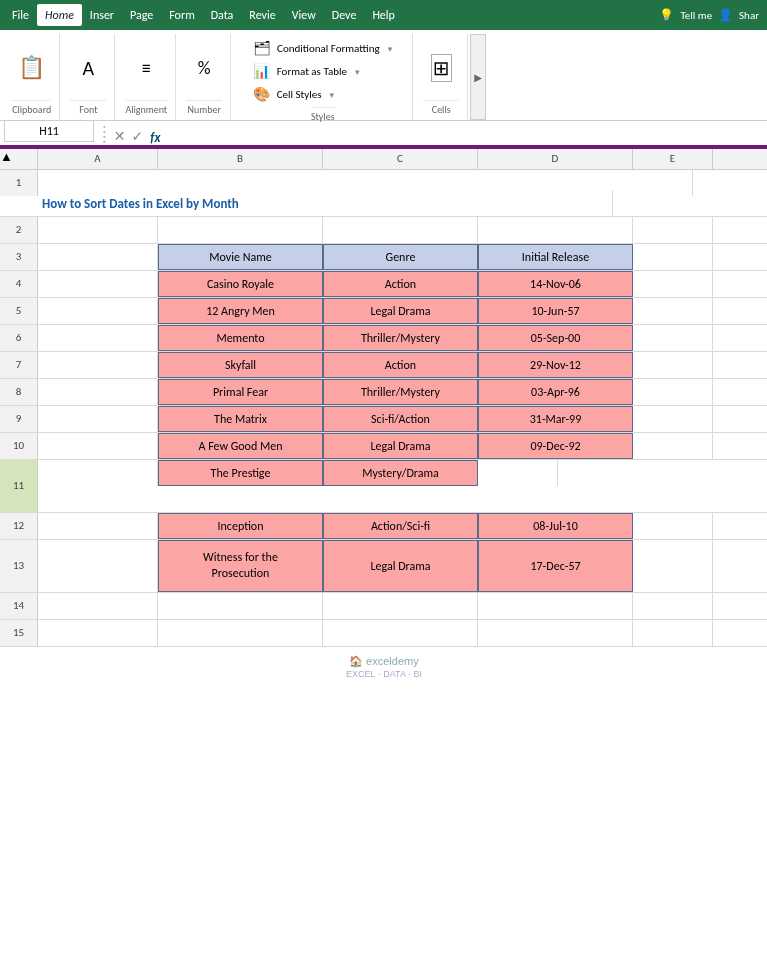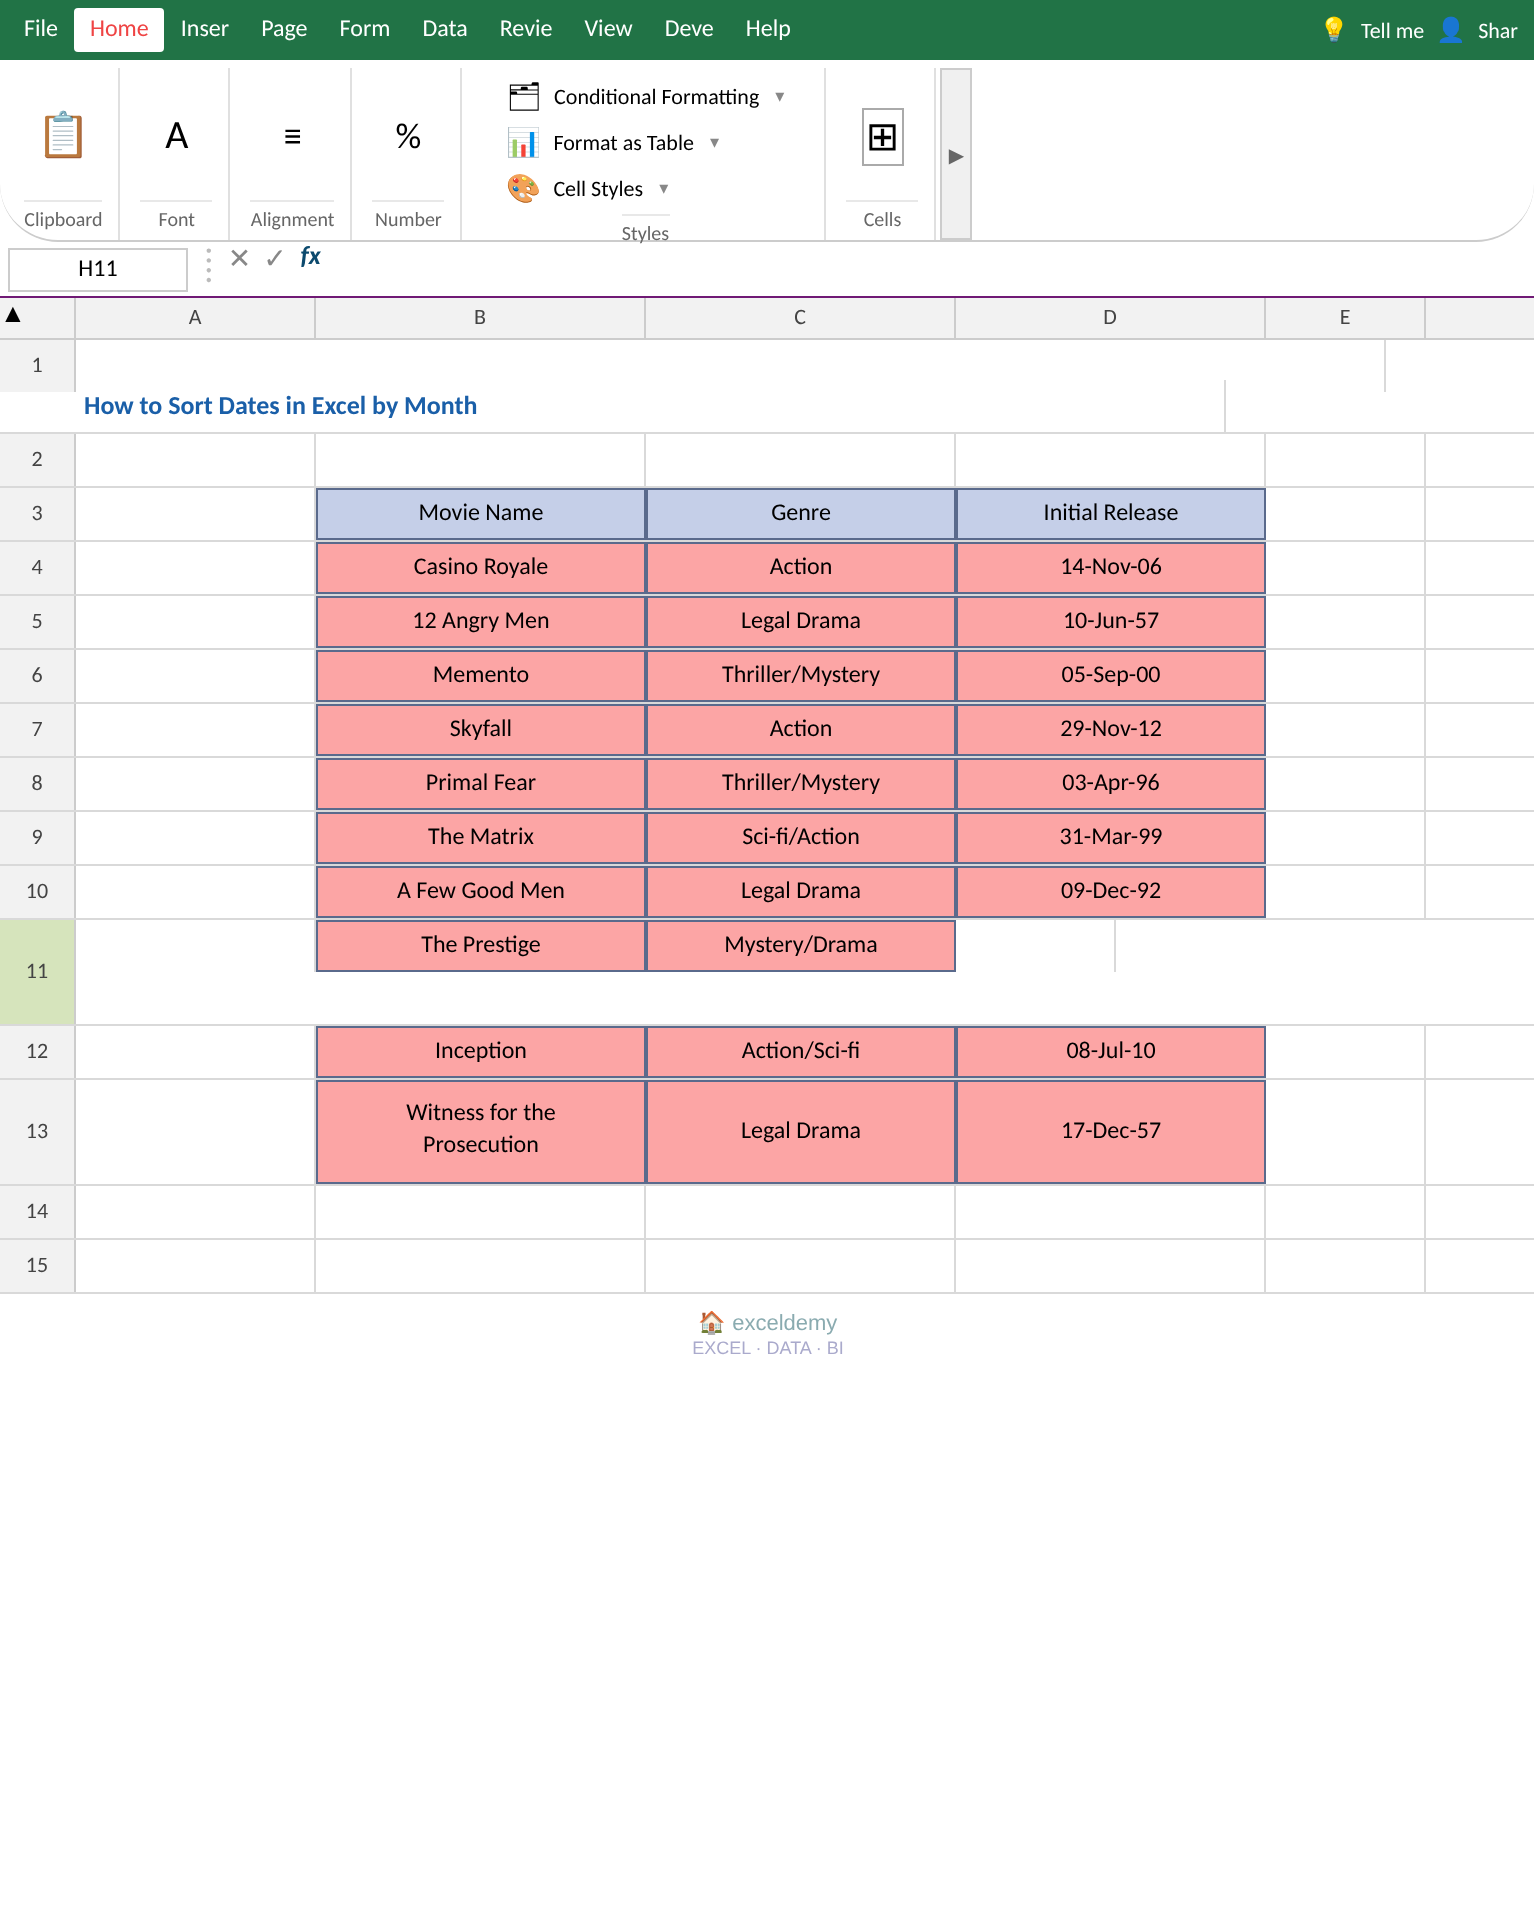--- a/index.html
+++ b/index.html
@@ -1,39 +1,39 @@
 <!DOCTYPE html>
 <html><head>
   <meta charset="utf-8">
   <style>
     * { margin: 0; padding: 0; box-sizing: border-box; }
     body { font-family: 'Segoe UI', Calibri, Arial, sans-serif; font-size: 13px; background: #fff; width: 767px; height: 964px; overflow: hidden; }
 
     
-    .ribbon { background: #fff; border-bottom: 1px solid #ccc; border-radius: 29px; }
+    .ribbon { background: #fff; border-bottom: 1px solid #ccc; }
     .ribbon-tabs { background: #217346; display: flex; align-items: center; height: 30px; padding-left: 4px; }
     .ribbon-tab { color: #fff; font-size: 12px; padding: 4px 8px; cursor: pointer; border-radius: 2px; }
-    .ribbon-tab.active { background: #fff; color: #ef4444; }
+    .ribbon-tab.active { background: #fff; color: #0f172a; font-style: italic; }
     .ribbon-tab-icons { margin-left: auto; display: flex; align-items: center; gap: 6px; padding-right: 8px; }
     .ribbon-tab-icon { color: #fff; font-size: 12px; cursor: pointer; }
 
     .ribbon-content { display: flex; align-items: stretch; padding: 4px 4px 0; gap: 2px; height: 90px; }
     .ribbon-group { display: flex; flex-direction: column; align-items: center; padding: 4px 8px; border-right: 1px solid #e0e0e0; position: relative; }
     .ribbon-group:last-child { border-right: none; }
     .ribbon-group-items { display: flex; align-items: center; gap: 4px; flex: 1; }
     .ribbon-group-label { font-size: 10px; color: #666; margin-top: 2px; padding-top: 2px; border-top: 1px solid #e8e8e8; width: 100%; text-align: center; }
     .ribbon-btn { display: flex; flex-direction: column; align-items: center; justify-content: center; padding: 4px 6px; cursor: pointer; border-radius: 2px; min-width: 36px; font-size: 11px; }
     .ribbon-icon { font-size: 22px; line-height: 1; }
     .ribbon-btn-label { font-size: 10px; margin-top: 1px; }
     .ribbon-styles-items { display: flex; flex-direction: column; gap: 2px; flex: 1; justify-content: center; }
     .ribbon-style-btn { display: flex; align-items: center; gap: 6px; padding: 2px 6px; cursor: pointer; border-radius: 2px; font-size: 11px; white-space: nowrap; }
     .styles-label { font-size: 10px; color: #666; margin-top: 2px; padding-top: 2px; border-top: 1px solid #e8e8e8; text-align: center; }
 
     
-    .formula-bar { display: flex; align-items: flex-start; height: 28px; border-bottom: 1px solid #701a75; padding: 0; background: #fff; }
+    .formula-bar { display: flex; align-items: flex-end; height: 28px; border-bottom: 4px solid #701a75; padding: 0; background: #fff; }
     .name-box { width: 90px; border: 1px solid #ccc; margin: 3px 4px; height: 22px; padding: 0 4px; font-size: 12px; display: flex; align-items: center; justify-content: center; }
     .formula-bar-divider { color: #bbb; font-size: 18px; padding: 0 4px; cursor: pointer; }
     .formula-bar-x { color: #888; font-size: 14px; padding: 0 3px; cursor: pointer; }
     .formula-bar-check { color: #888; font-size: 14px; padding: 0 3px; cursor: pointer; }
     .formula-bar-fx { color: #0c4a6e; font-size: 13px; padding: 0 4px; font-style: italic; font-weight: bold; }
     .formula-input { flex: 1; border: none; outline: none; font-size: 13px; padding: 0 4px; }
 
     
     .spreadsheet { display: flex; flex-direction: column; background: #fff; }
     .col-headers { display: flex; border-bottom: 1px solid #ccc; background: #f2f2f2; }

